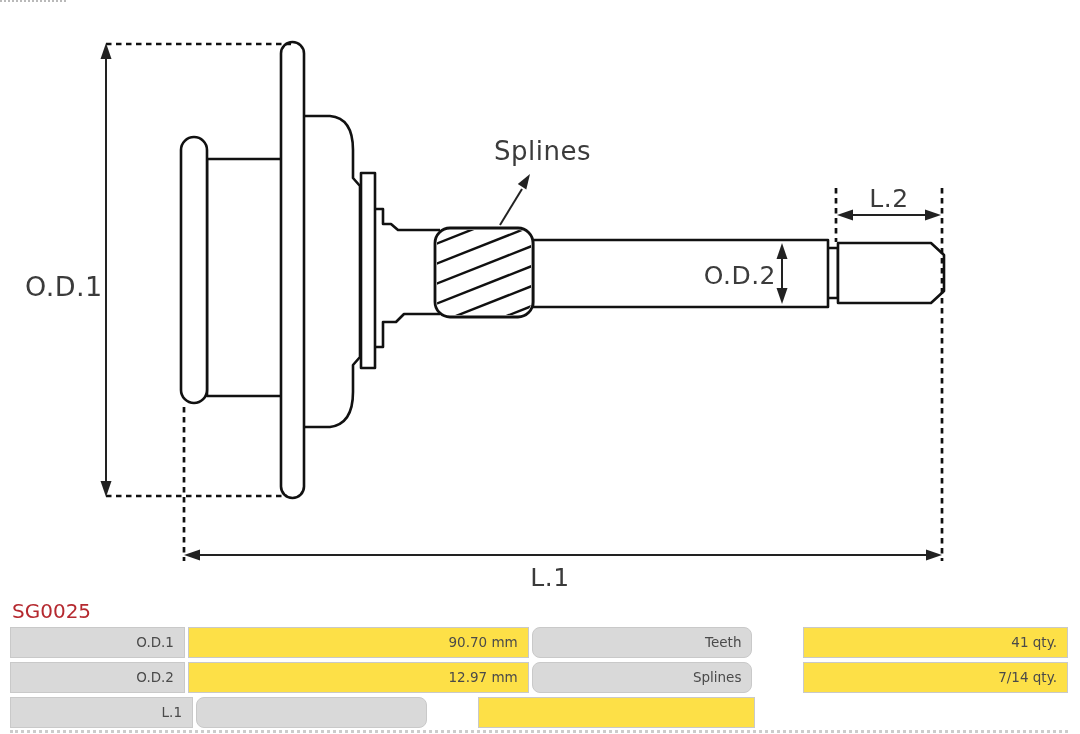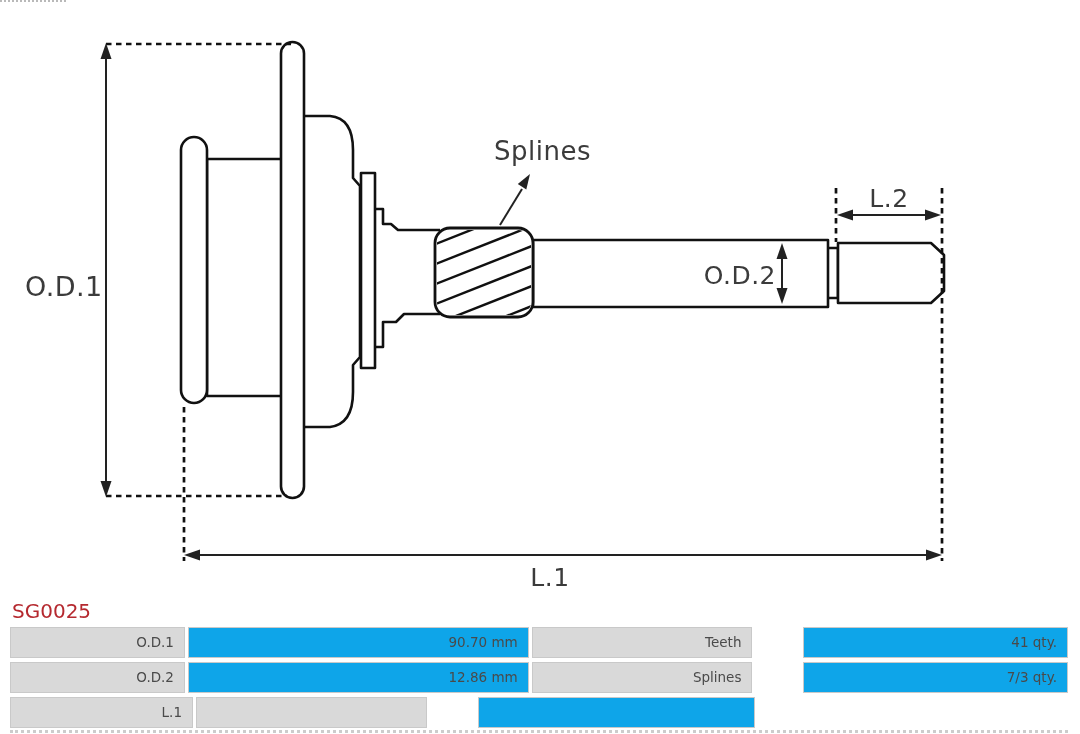--- a/index.html
+++ b/index.html
@@ -32,24 +32,24 @@
   }
   .spec-row { display: flex; column-gap: 3px; height: 31px; }
   .cell {
     height: 31px; line-height: 29px;
     border: 1px solid #c9c9c9;
     font-size: 13.5px; color: #4a4a4a;
     text-align: right; padding-right: 10px;
     overflow: hidden; white-space: nowrap;
   }
   .cell.lab { background: #d9d9d9; }
-  .cell.val { background: #0ea5e9; }
+  .cell.val { background: #fde047; }
   .w-lab1 { width: 183px; }
   .w-val1 { width: 357px; }
-  .w-lab2 { width: 231px; }
+  .w-lab2 { width: 231px; border-radius: 8px; }
   .w-val2 { width: 277px; margin-left: 48px; }
   .bottom-cut {
     position: absolute; left: 10px; top: 730px; width: 1058px; height: 0;
     border-top: 3px dotted #cccccc;
   }
 </style>
 </head>
 <body>
 
 <div class="stage">
@@ -139,23 +139,23 @@
 
   <div class="spec-table">
     <div class="spec-row">
       <div class="cell lab w-lab1">O.D.1</div>
       <div class="cell val w-val1">90.70 mm</div>
       <div class="cell lab w-lab2">Teeth</div>
       <div class="cell val w-val2">41 qty.</div>
     </div>
     <div class="spec-row">
       <div class="cell lab w-lab1">O.D.2</div>
-      <div class="cell val w-val1">12.86 mm</div>
+      <div class="cell val w-val1">12.97 mm</div>
       <div class="cell lab w-lab2">Splines</div>
-      <div class="cell val w-val2">7/3 qty.</div>
+      <div class="cell val w-val2">7/14 qty.</div>
     </div>
     <div class="spec-row">
       <div class="cell lab w-lab1">L.1</div>
       <div class="cell lab w-lab2"></div>
       <div class="cell val w-val2"></div>
     </div>
   </div>
 
   <div class="bottom-cut"></div>
 

